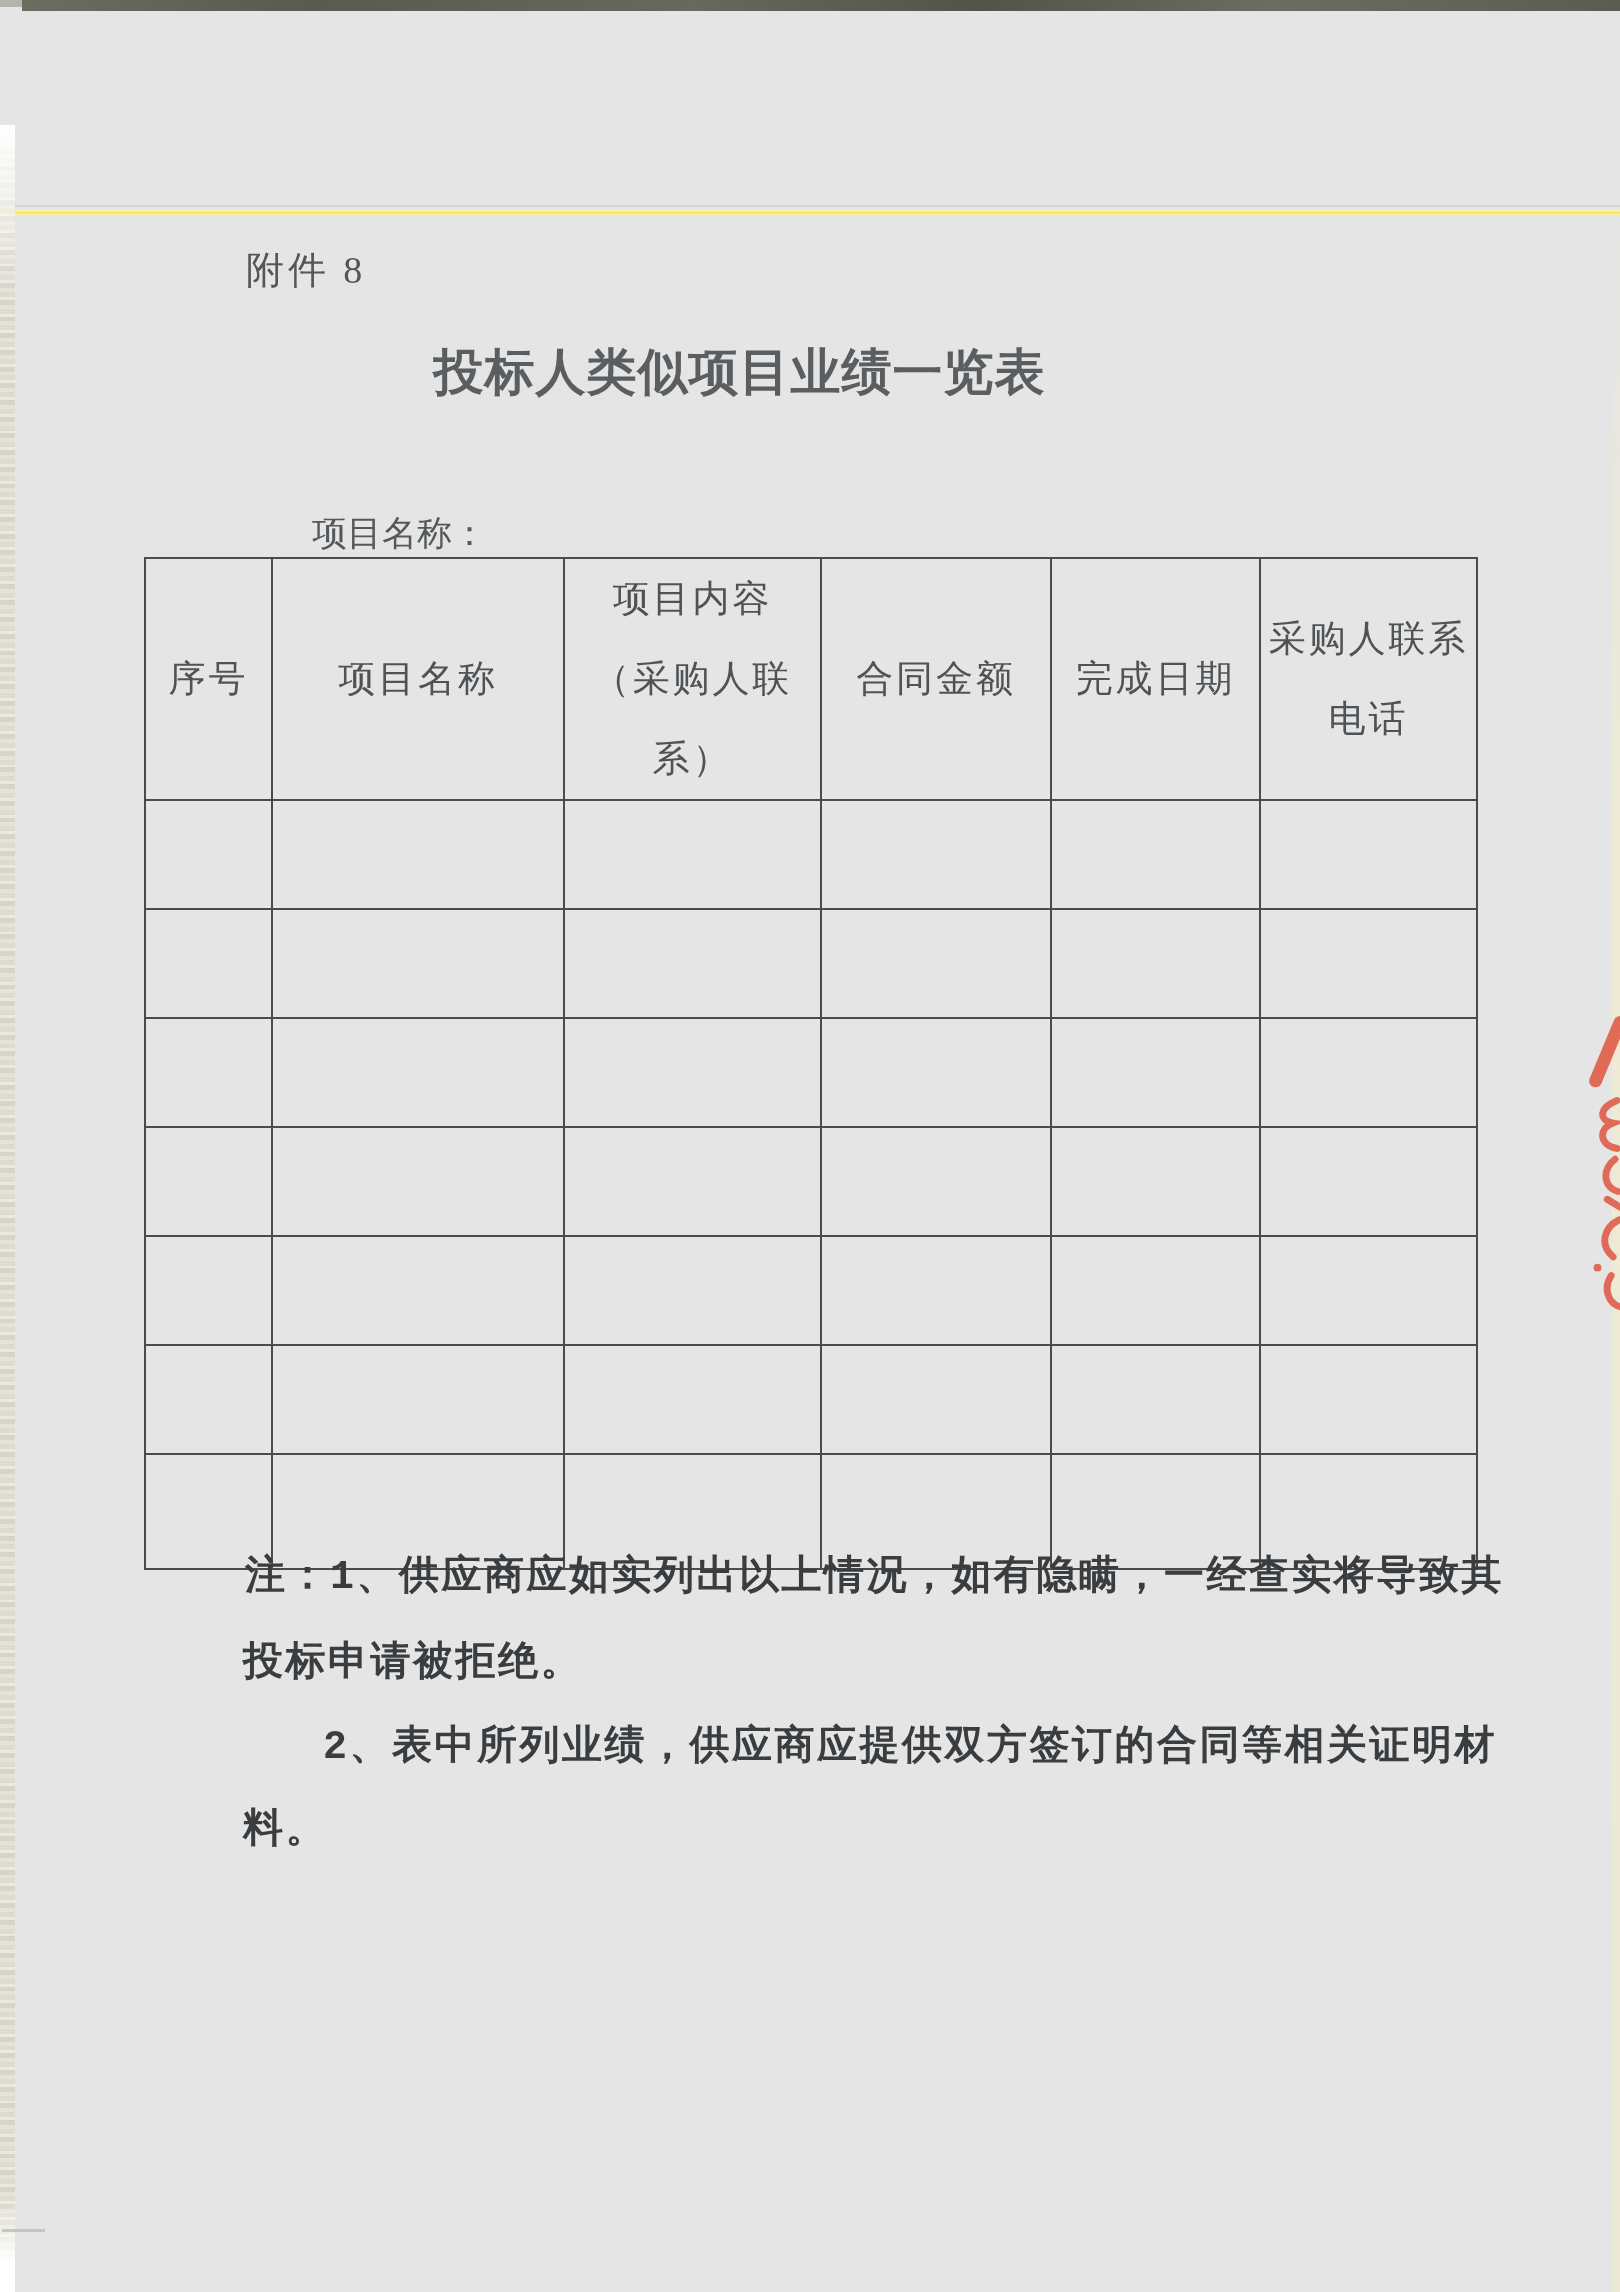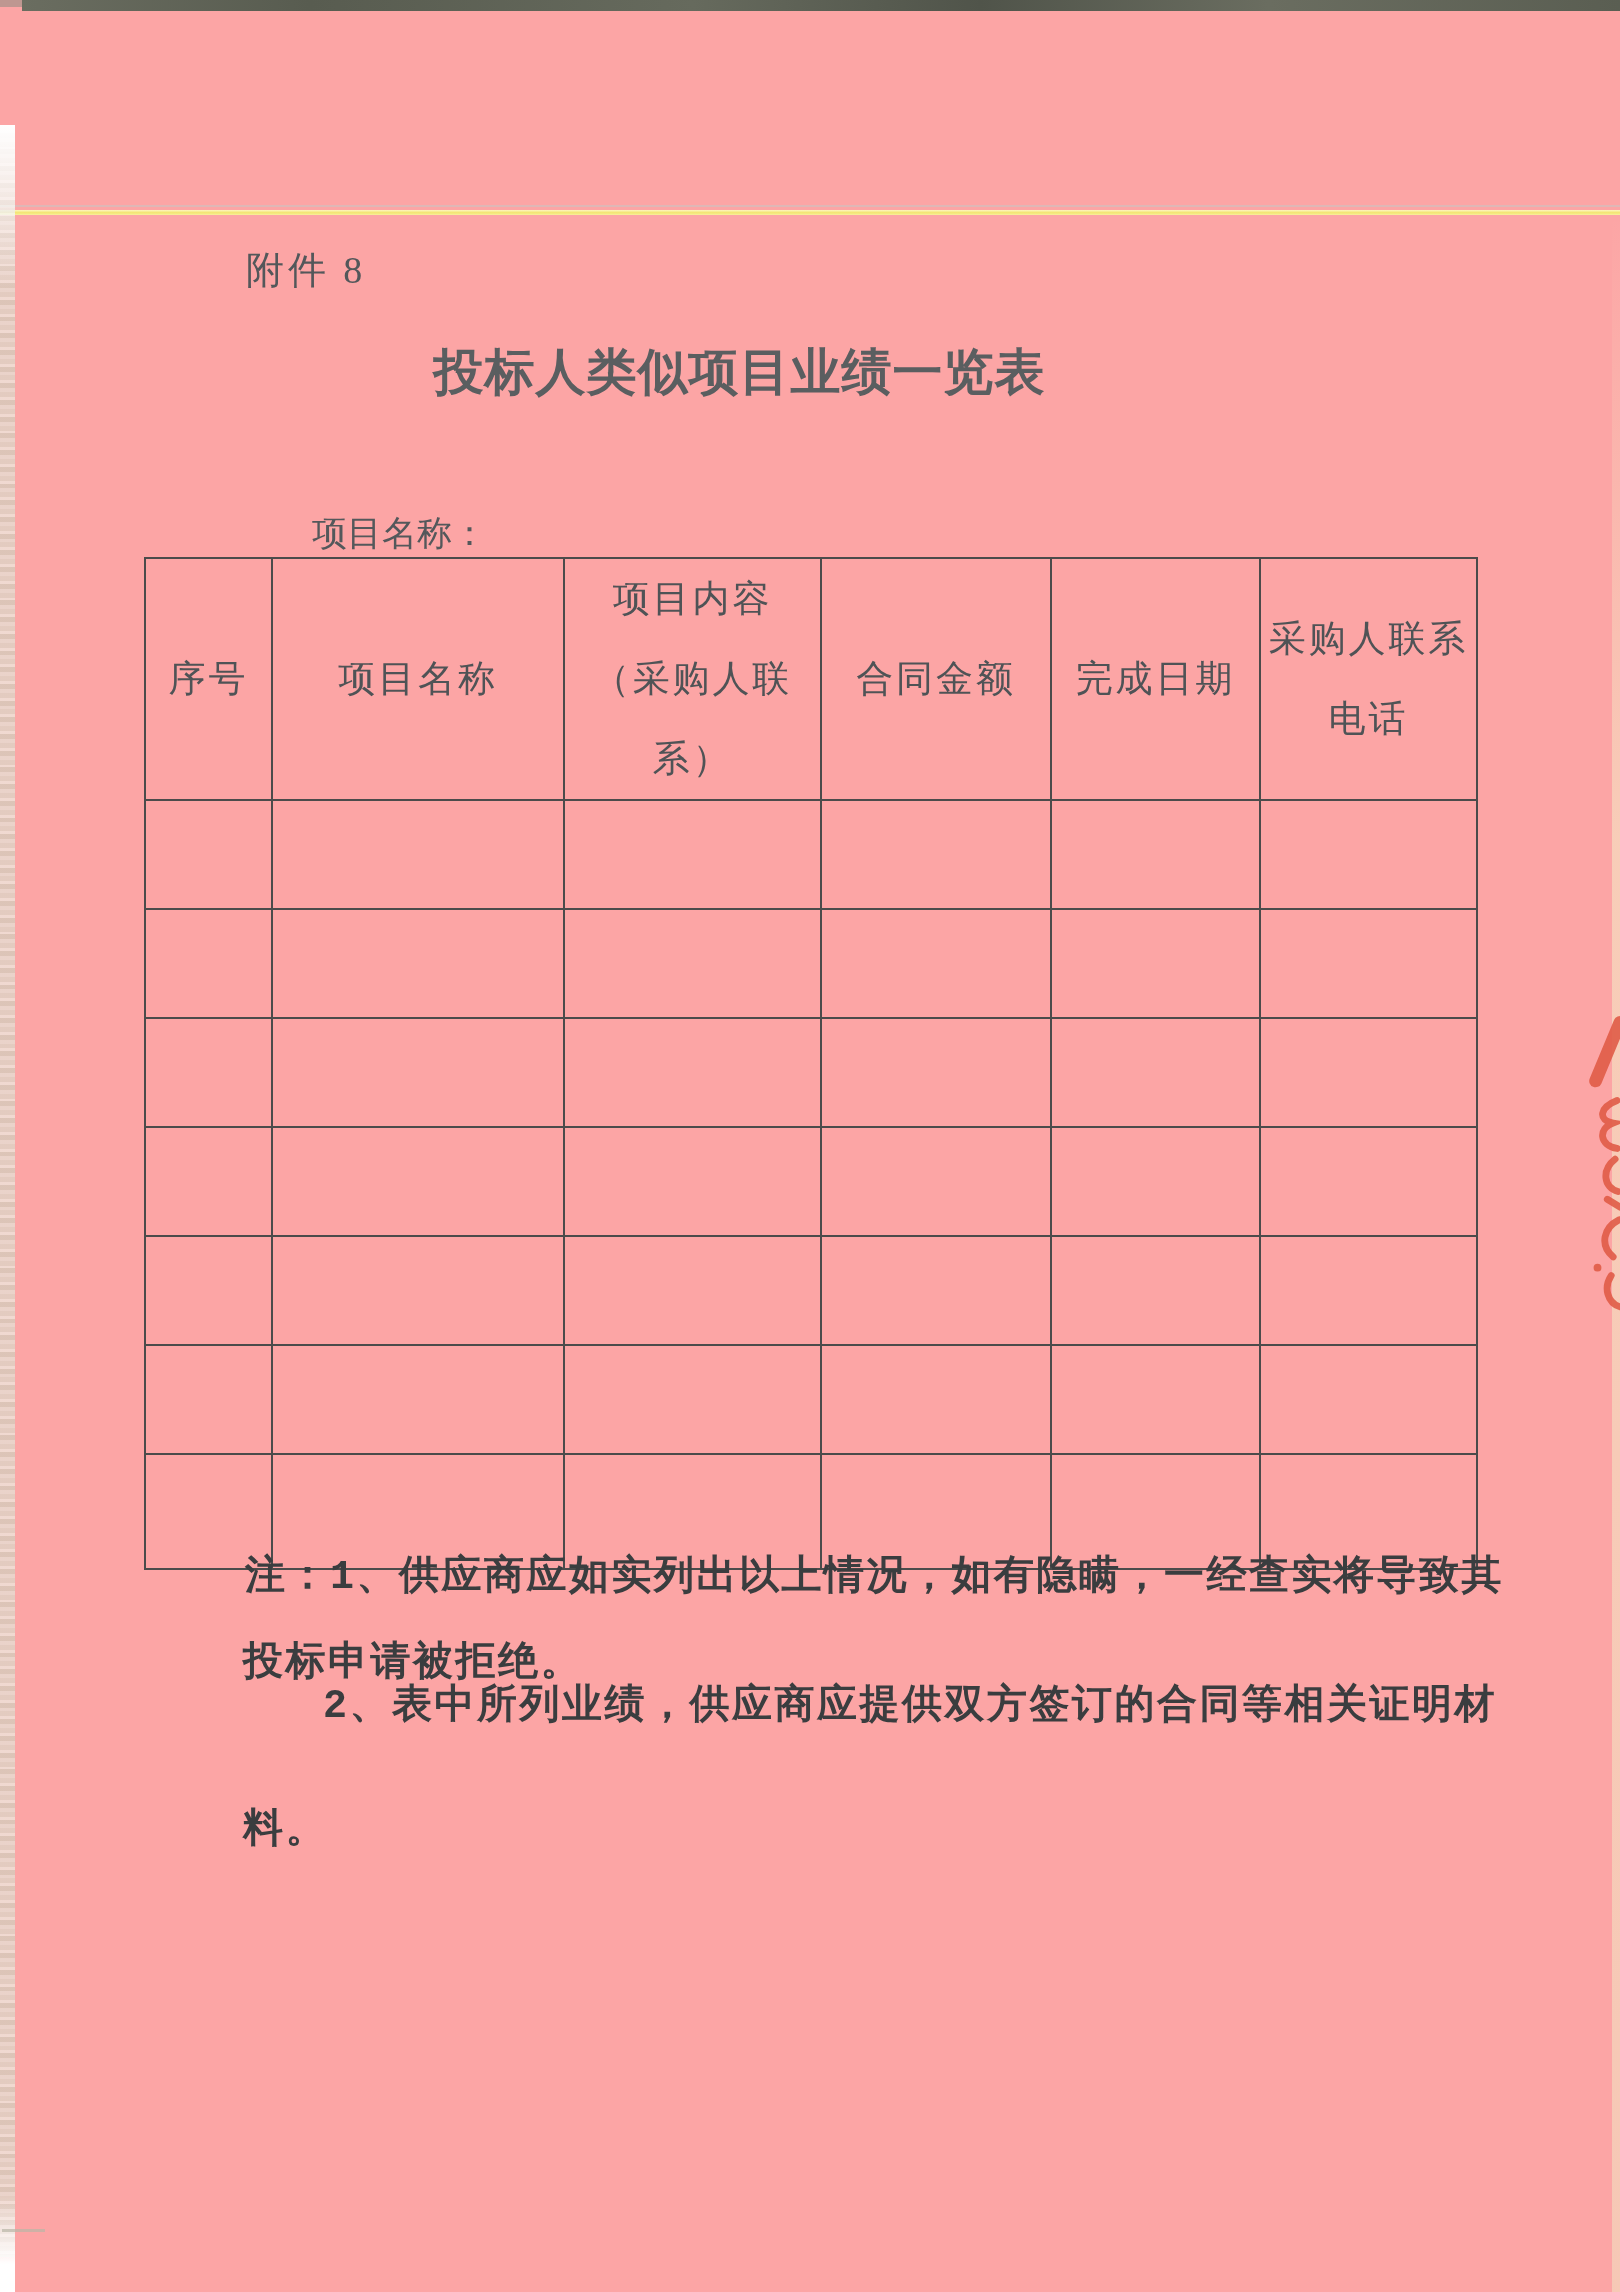--- a/index.html
+++ b/index.html
@@ -1,19 +1,19 @@
 <!DOCTYPE html>
 <html><head>
 <meta charset="utf-8">
 <style>
   html,body{margin:0;padding:0;background:#ffffff;}
   .page{
     position:relative;
     width:1620px;height:2293px;
-    background:#fca5a5;
+    background:#e5e5e5;
     overflow:hidden;
     font-family:"Liberation Serif","DejaVu Serif",serif;
     color:#4c5052;
   }
   
   .top-strip{
     position:absolute;left:21.6px;top:0;right:0;height:10.8px;
     background:linear-gradient(to right,#6a6d60 0%,#585c50 18%,#666a5d 42%,#50544a 60%,#6a6d60 78%,#5a5e52 100%);
   }
   .top-strip-cap{position:absolute;left:0;top:0;width:21.6px;height:6.9px;background:#8b8d82;opacity:.55;}
@@ -74,21 +74,21 @@
   .hdr-line{display:block;}
   
   .notes{position:absolute;left:0;top:0;width:1620px;}
   .note-line{
     position:absolute;font-weight:700;font-size:40px;color:#3a3d3f;
     letter-spacing:2.5px;white-space:nowrap;
     font-family:Liberation Mono, monospace;
   }
   .note-line.l1{left:245px;top:1547px;}
   .note-line.l2{left:243px;top:1633px;}
-  .note-line.l3{left:323px;top:1676px;text-align:center;}
+  .note-line.l3{left:323px;top:1717px;text-align:center;}
   .note-line.l4{left:243px;top:1800px;}
 </style>
 </head>
 <body>
 
 <div class="page">
 
   <div class="top-strip"></div>
   <div class="top-strip-cap"></div>
   <div class="gray-edge-line"></div>

